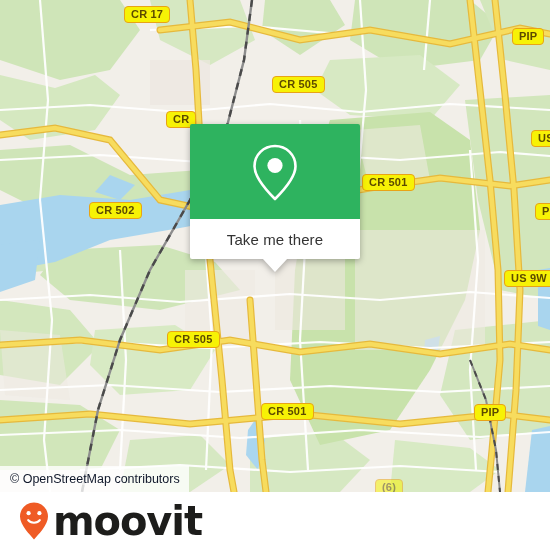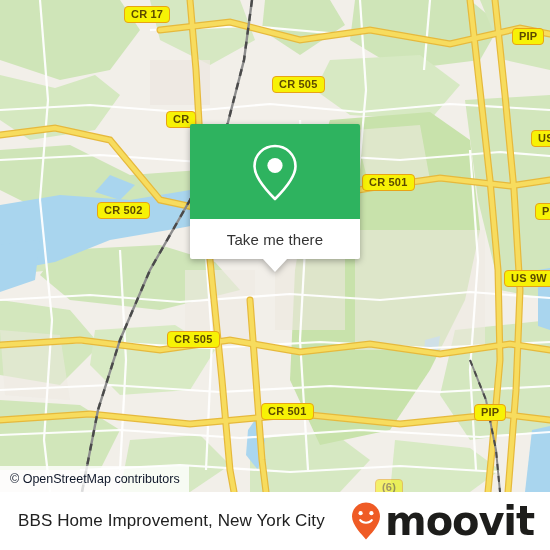--- a/index.html
+++ b/index.html
@@ -250,21 +250,21 @@
       </g>
     </svg>
 
     <div class="shield" style="left:124px; top:6px;">CR 17</div>
     <div class="shield" style="left:272px; top:76px;">CR 505</div>
     <div class="shield" style="left:512px; top:28px;">PIP</div>
     <div class="shield" style="left:166px; top:111px;">CR</div>
     <div class="shield" style="left:531px; top:130px;">US</div>
     <div class="shield" style="left:362px; top:174px;">CR 501</div>
     <div class="shield" style="left:535px; top:203px;">P</div>
-    <div class="shield" style="left:89px;  top:202px;margin-left:8px;">CR 502</div>
+    <div class="shield" style="left:89px;  top:202px;">CR 502</div>
     <div class="shield" style="left:504px; top:270px;">US 9W</div>
     <div class="shield" style="left:167px; top:331px;">CR 505</div>
     <div class="shield" style="left:261px; top:403px;">CR 501</div>
     <div class="shield" style="left:474px; top:404px;">PIP</div>
     <div class="shield dim" style="left:375px; top:479px;">(6)</div>
 
     <div id="popup">
       <div id="popup-head">
         <svg width="52" height="62" viewBox="0 0 52 62">
           <path d="M26,5 C14.5,5 5.5,14 5.5,25.2 C5.5,36.8 18,50 26,58 C34,50 46.5,36.8 46.5,25.2 C46.5,14 37.5,5 26,5 Z" fill="none" stroke="#ffffff" stroke-width="2.6" stroke-linejoin="round"></path>
@@ -276,21 +276,20 @@
       </div>
       <div id="popup-tail"></div>
     </div>
 
     <div id="attribution">
       <span id="attribution-text">© OpenStreetMap contributors</span>
     </div>
   </div>
 
   <div id="footer">
-    <div id="footer-title">BBS Home Improvement, New York City</div>
     <div id="brand">
       <svg width="32" height="40" viewBox="0 0 32 40">
         <path d="M16,1.5 C8.3,1.5 2,7.7 2,15.4 C2,24.2 12,33.5 16,38.5 C20,33.5 30,24.2 30,15.4 C30,7.7 23.7,1.5 16,1.5 Z" fill="#ef5b25"></path>
         <circle cx="10.6" cy="12.2" r="2.1" fill="#ffffff"></circle>
         <circle cx="21.4" cy="12.2" r="2.1" fill="#ffffff"></circle>
         <path d="M10.2,19.2 C12.6,22.6 19.4,22.6 21.8,19.2" fill="none" stroke="#ffffff" stroke-width="2.1" stroke-linecap="round"></path>
       </svg>
       <span id="brand-wordmark">moovit</span>
     </div>
   </div>

